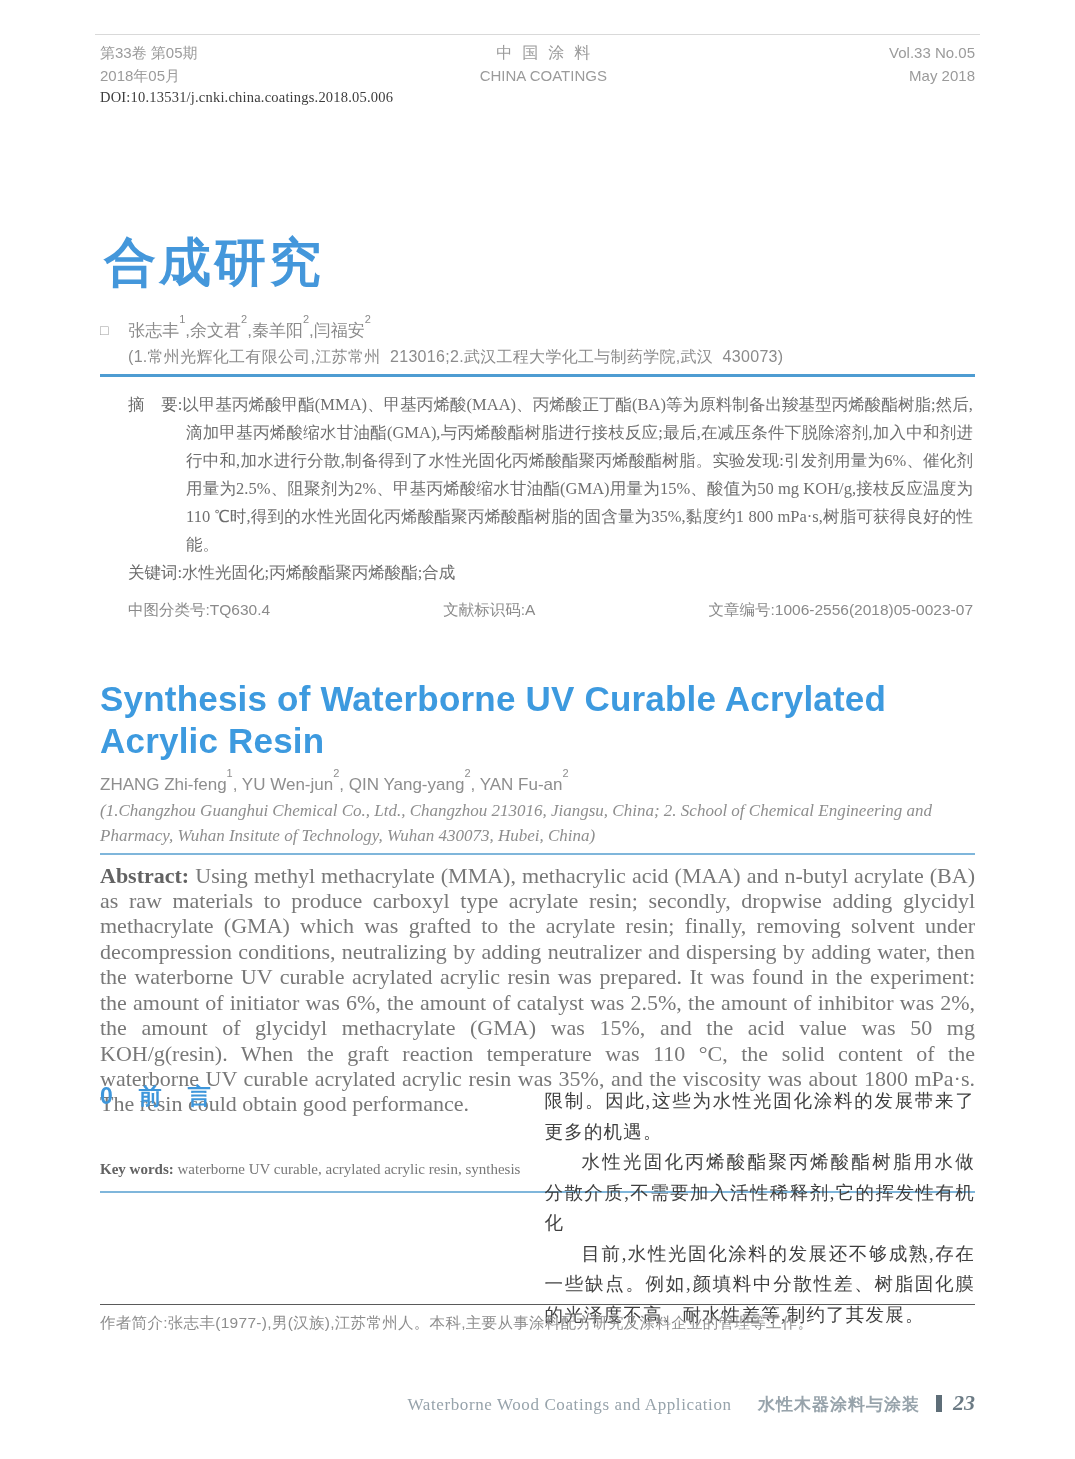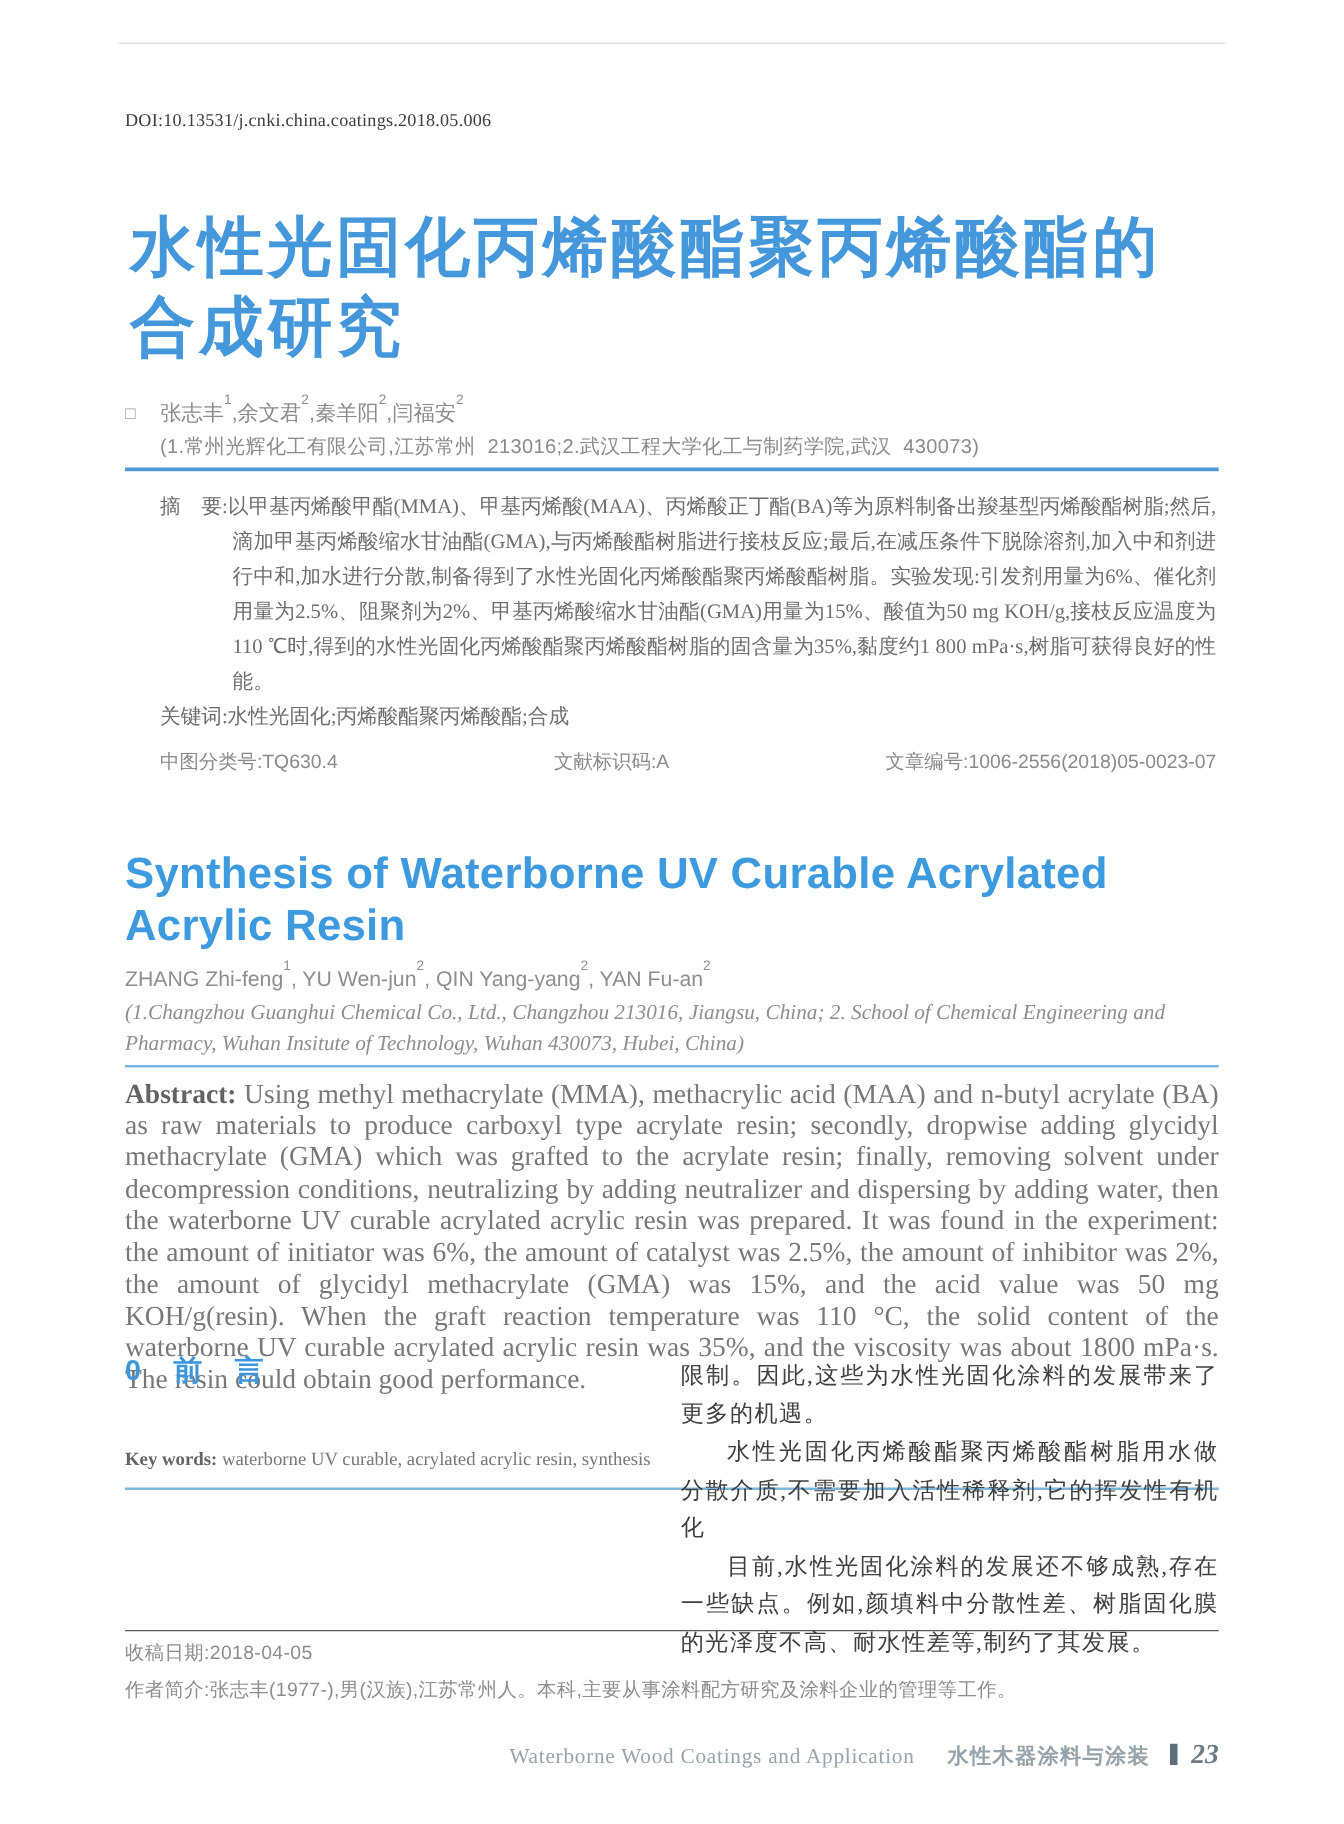--- a/index.html
+++ b/index.html
@@ -69,25 +69,39 @@
   .pf-bar { display:inline-block; width:6px; height:17px; background:#5E6E78; margin:0 7px 0 11px; vertical-align:-2px; }
   .pf-num { font-family:"Liberation Serif", serif; font-style:italic; font-weight:bold; font-size:22px; color:#6b7a84; }
 </style>
 </head>
 <body>
 
 <div class="page">
 
   <div class="abs top-rule"></div>
 
+  <header class="abs masthead">
+    <div class="mast-left">
+      <div>第33卷 第05期</div>
+      <div>2018年05月</div>
+    </div>
+    <div class="mast-center">
+      <div class="journal-cn">中国涂料</div>
+      <div>CHINA COATINGS</div>
+    </div>
+    <div class="mast-right">
+      <div>Vol.33 No.05</div>
+      <div>May 2018</div>
+    </div>
+  </header>
 
   <div class="abs doi">DOI:10.13531/j.cnki.china.coatings.2018.05.006</div>
 
   <h1 class="abs title-cn">
-    <span>水性光固化丙烯酸酯聚丙烯酸酯的</span><br>
+    <br>
     <span>合成研究</span>
   </h1>
 
   <div class="abs authors-cn">
     <span class="marker">□</span>
     <span><span>张志丰</span><sup class="s">1</sup><span>,</span></span><span><span>余文君</span><sup class="s">2</sup><span>,</span></span><span><span>秦羊阳</span><sup class="s">2</sup><span>,</span></span><span><span>闫福安</span><sup class="s">2</sup><span></span></span>
   </div>
 
   <div class="abs affil-cn">(1.常州光辉化工有限公司,江苏常州&nbsp;&nbsp;213016;2.武汉工程大学化工与制药学院,武汉&nbsp;&nbsp;430073)</div>
 
@@ -124,21 +138,20 @@
     </div>
     <div class="col col-right">
       <p class="body-p">限制。因此,这些为水性光固化涂料的发展带来了更多的机遇。</p>
       <p class="body-p indent">水性光固化丙烯酸酯聚丙烯酸酯树脂用水做分散介质,不需要加入活性稀释剂,它的挥发性有机化</p>
       <p class="body-p indent">目前,水性光固化涂料的发展还不够成熟,存在一些缺点。例如,颜填料中分散性差、树脂固化膜的光泽度不高、耐水性差等,制约了其发展。</p>
     </div>
   </div>
 
   <div class="abs footnote">
     <div class="foot-rule"></div>
-    <div class="foot-line"><span>收稿日期:</span><span>2018-04-05</span></div>
     <div class="foot-line"><span>作者简介:</span><span>张志丰(1977-),男(汉族),江苏常州人。本科,主要从事涂料配方研究及涂料企业的管理等工作。</span></div>
   </div>
 
   <div class="abs page-footer">
     <span class="pf-en">Waterborne Wood Coatings and Application</span>
     <span class="pf-cn">水性木器涂料与涂装</span>
     <span class="pf-bar"></span>
     <span class="pf-num">23</span>
   </div>
 

